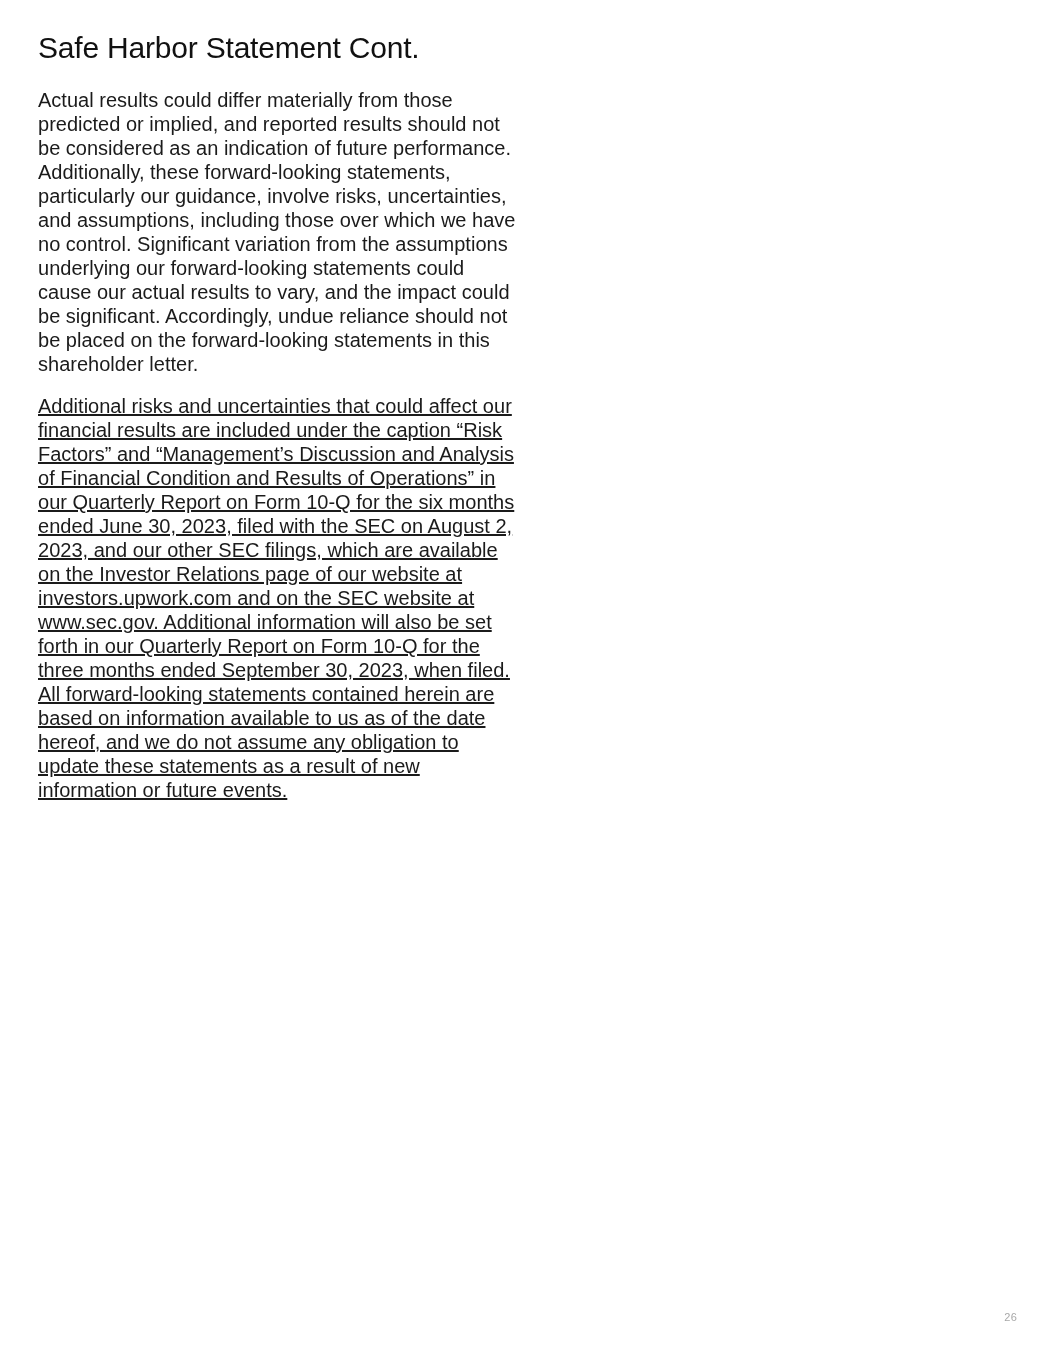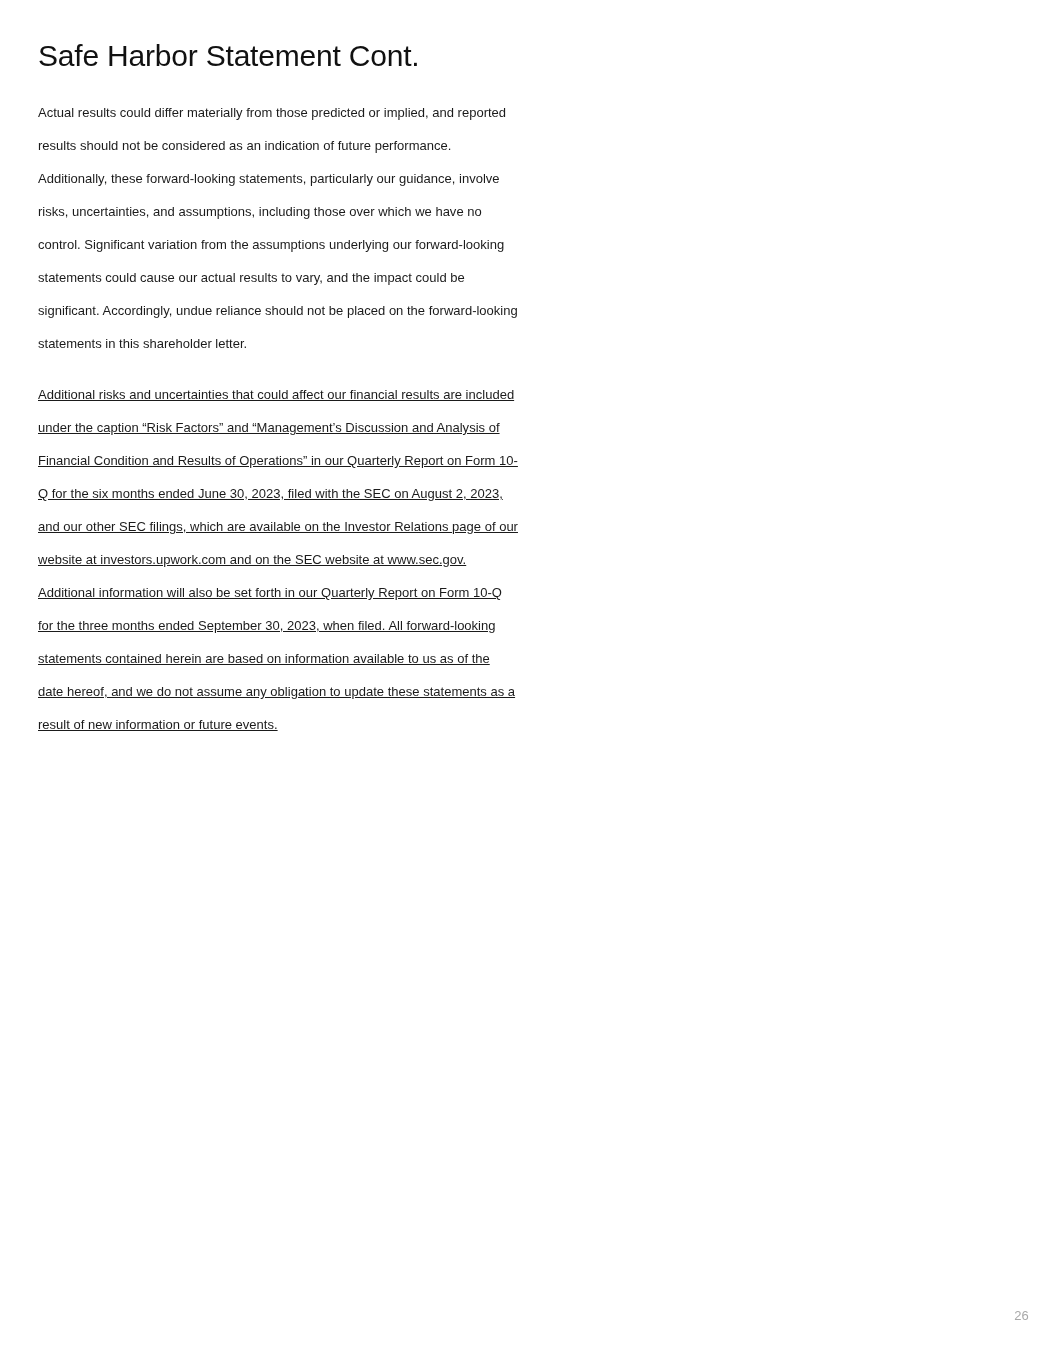--- a/index.html
+++ b/index.html
@@ -29,38 +29,38 @@
     left: 38px;
     top: 30px;
     width: 480px;
   }
   .page-title {
     font-size: 30px;
     font-weight: 400;
     line-height: 36px;
     letter-spacing: -0.2px;
     color: #111111;
-    margin: 8px 0 22px 0;
+    margin: 0 0 22px 0;
   }
   .body-paragraph {
-    font-size: 13px;
-    line-height: 33px;
+    font-size: 20px;
+    line-height: 24px;
     color: #1b1b1b;
     margin: 0 0 18px 0;
     letter-spacing: 0.01px;
   }
   .body-paragraph:last-child {
     margin-bottom: 0;
     text-decoration: underline;
   }
   .page-number {
     position: absolute;
-    right: 26px;
+    right: 38px;
     bottom: 42px;
-    font-size: 13px;
+    font-size: 11px;
     color: #a8a8a8;
     letter-spacing: 0.2px;
   }
 </style>
 </head>
 <body>
 
 <div class="page">
 
   <div class="content">

